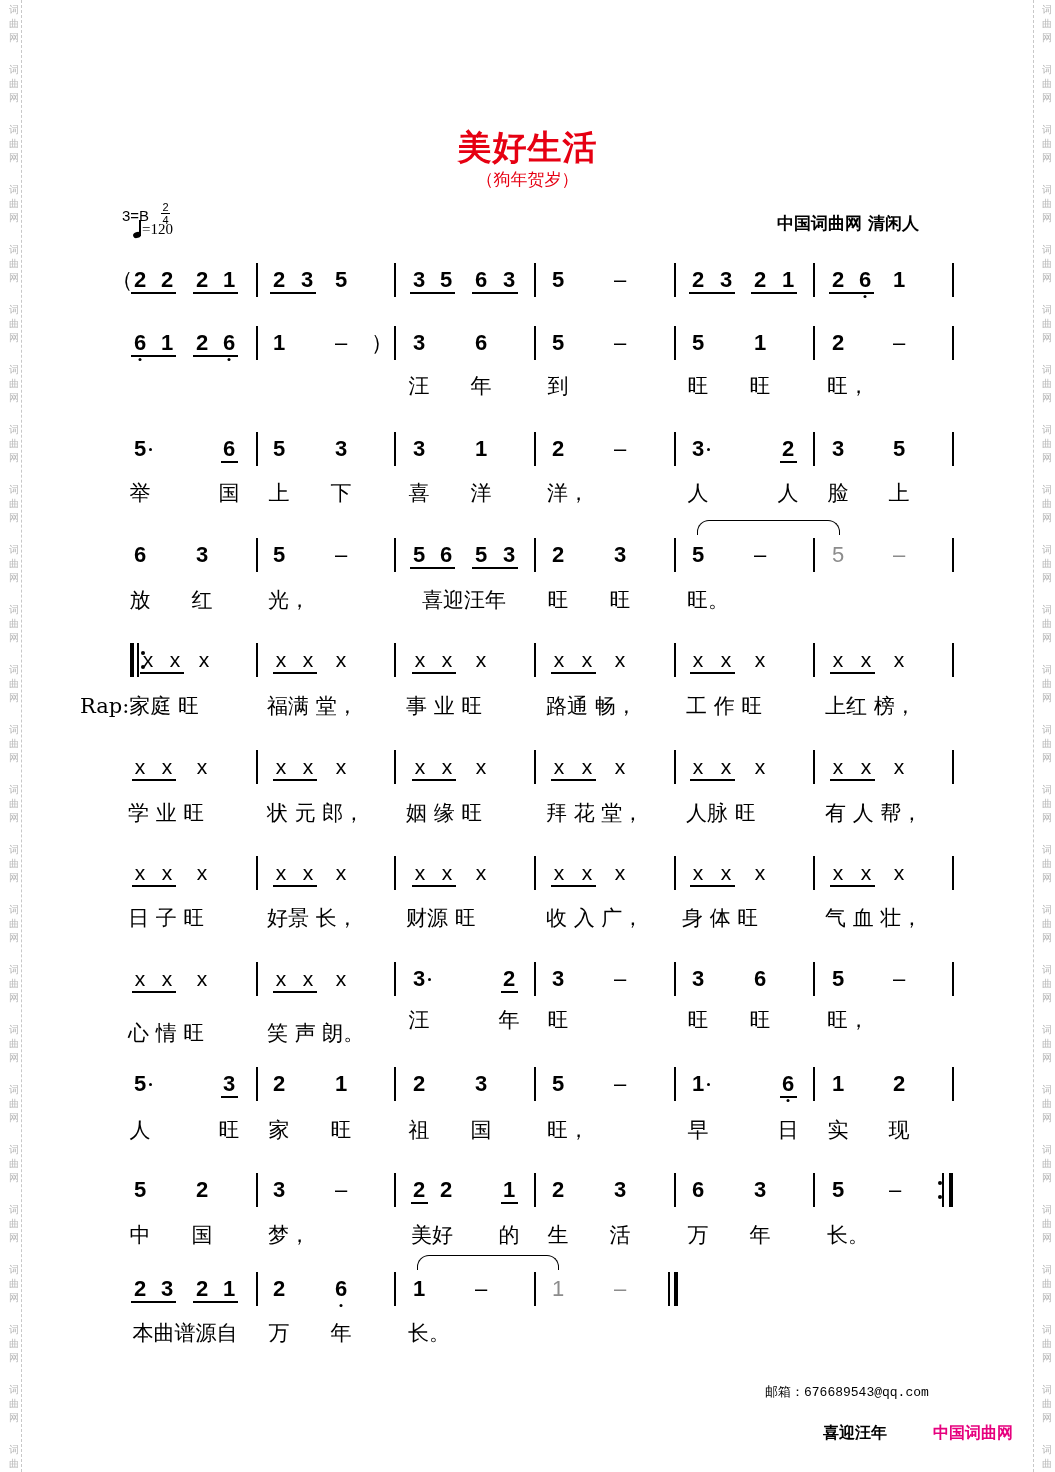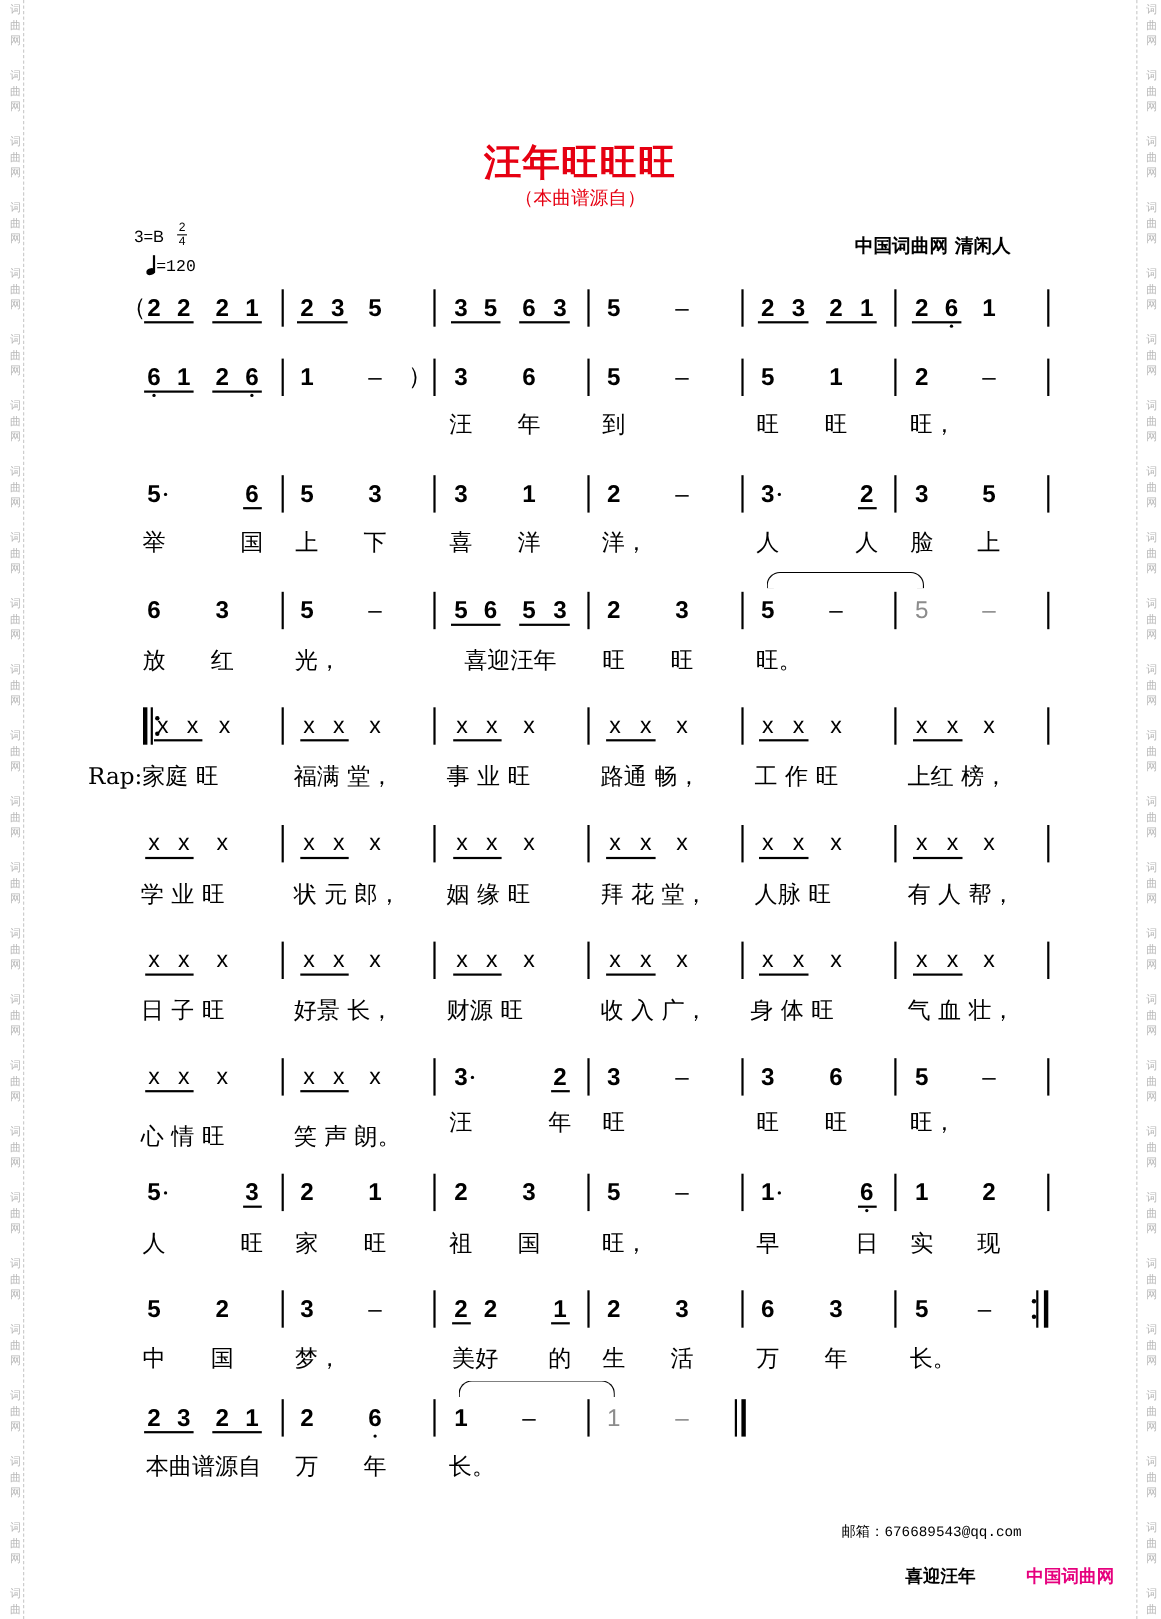--- a/index.html
+++ b/index.html
@@ -10,21 +10,21 @@
   .wm { position: absolute; font-size: 10px; line-height: 13px; color: #b8b8b8;
         width: 12px; text-align: center; font-family: "DejaVu Serif", serif; }
   .title { position: absolute; left: 0; width: 1055px; top: 125px; text-align: center;
            font-family: "DejaVu Serif", serif; font-size: 34px; color: #e60012; font-weight: bold; letter-spacing: 1px; }
   .subtitle { position: absolute; left: 0; width: 1055px; top: 168px; text-align: center;
               font-family: "DejaVu Serif", serif; font-size: 17px; color: #e60012; }
   .key { position: absolute; left: 122px; top: 207px; font-family: "Liberation Sans", sans-serif; font-size: 15px; }
   .frac { position: absolute; left: 161px; top: 201px; font-family: "Liberation Sans", sans-serif;
           font-size: 11px; line-height: 12px; text-align: center; width: 9px; }
   .frac .num { border-bottom: 1px solid #000; }
-  .tempo { position: absolute; left: 132px; top: 232px; font-family: Liberation Mono, monospace; font-size: 15px; }
+  .tempo { position: absolute; left: 132px; top: 220px; font-family: Liberation Serif, serif; font-size: 15px; }
   .qnote { display: inline-block; position: relative; width: 10px; height: 18px; vertical-align: -4px; }
   .qnote .stem { position: absolute; left: 7px; top: 0; width: 1.5px; height: 16px; background: #000; }
   .qnote .head { position: absolute; left: 1px; top: 12px; width: 8px; height: 6px; border-radius: 50%; background: #000; transform: rotate(-20deg); }
   .author { position: absolute; left: 777px; top: 212px; font-size: 17px; font-family: "DejaVu Sans", sans-serif; font-weight: bold; }
   .tok { position: absolute; font-family: "Liberation Sans", sans-serif; font-weight: bold;
          font-size: 22px; line-height: 24px; transform: translate(-50%, -50%); white-space: nowrap; }
   .tok.grey { color: #8c8c8c; font-weight: normal; }
   .tok.dash { font-weight: normal; }
   .tok.x { font-weight: normal; font-size: 21px; }
   .tok.paren { font-weight: normal; font-family: "DejaVu Sans", sans-serif; }
@@ -193,22 +193,22 @@
     <div class="wm" style="left: 1041px; top: 1397px;">曲</div>
     <div class="wm" style="left: 1041px; top: 1411px;">网</div>
     <div class="wm" style="left: 8px; top: 1443px;">词</div>
     <div class="wm" style="left: 8px; top: 1457px;">曲</div>
     <div class="wm" style="left: 8px; top: 1471px;">网</div>
     <div class="wm" style="left: 1041px; top: 1443px;">词</div>
     <div class="wm" style="left: 1041px; top: 1457px;">曲</div>
     <div class="wm" style="left: 1041px; top: 1471px;">网</div>
   </div>
 
-<div class="title">汪年旺旺旺</div>
-<div class="subtitle">（本曲谱源自）</div>
+<div class="title">美好生活</div>
+<div class="subtitle">（狗年贺岁）</div>
 
 <div class="key">3=B</div>
 <div class="frac">
   <div class="num">2</div>
   <div>4</div>
 </div>
 <div class="tempo">
   <span class="qnote"><span class="stem"></span><span class="head"></span></span><span>=120</span>
 </div>
 <div class="author">中国词曲网 清闲人</div>

